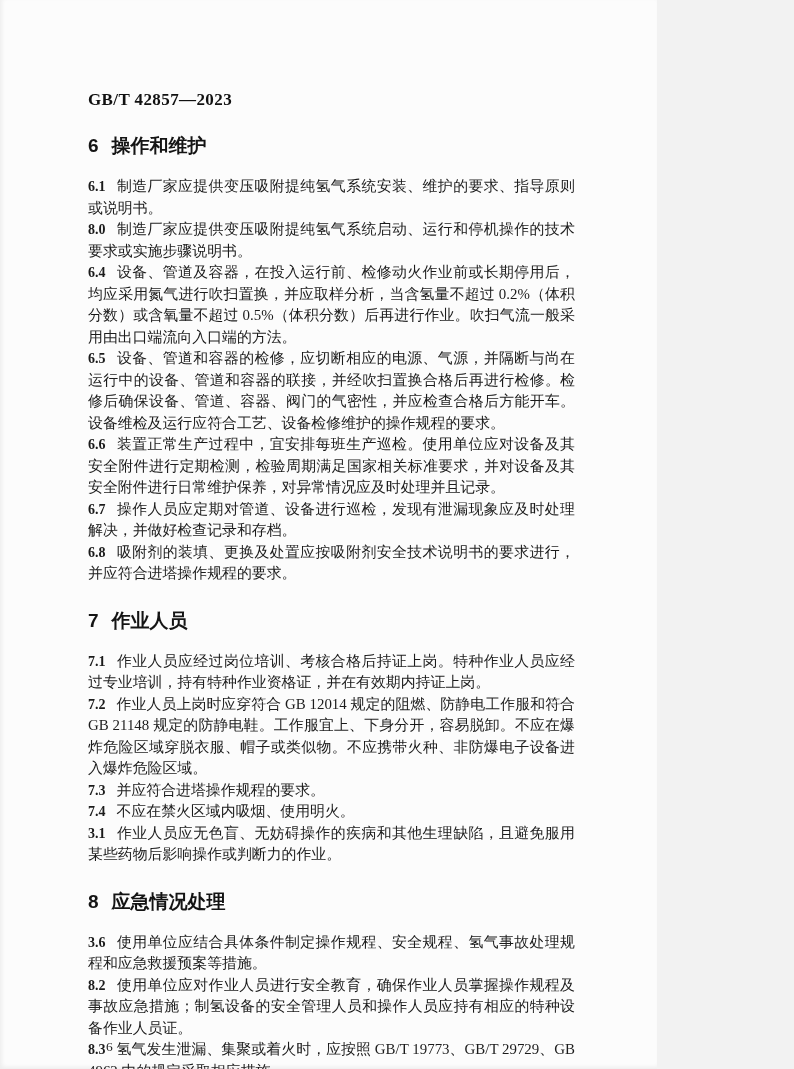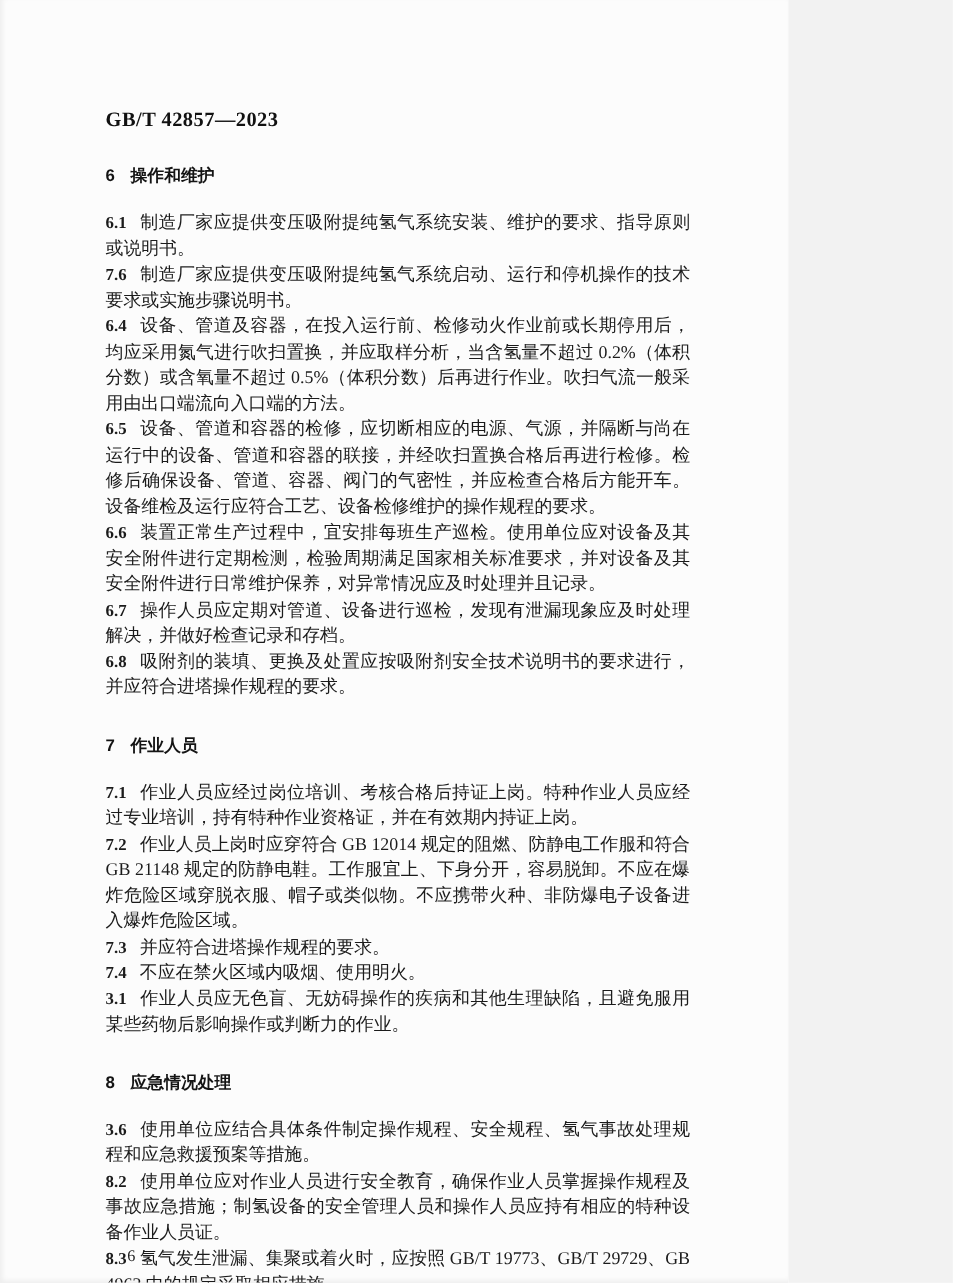--- a/index.html
+++ b/index.html
@@ -21,21 +21,21 @@
     font-family: "Liberation Serif", serif;
     font-weight: bold;
     font-size: 17px;
     letter-spacing: 0.4px;
     color: #111;
     margin: 0 0 14px 0;
   }
   .section-heading {
     font-family: "Liberation Sans", sans-serif;
     font-weight: bold;
-    font-size: 14px;
+    font-size: 19px;
     color: #141414;
     margin: 26px 0 20px 0;
     line-height: 20px;
   }
   .section-heading .sec-num { margin-right: 13px; }
   .clause {
     margin: 0;
     font-family: "Liberation Serif", serif;
     font-size: 14.9px;
     line-height: 21.5px;
@@ -60,21 +60,21 @@
 </style>
 </head>
 <body>
 
 <div class="page">
   <div class="doc-header">GB/T 42857—2023</div>
 
   <main id="content">
       <h2 class="section-heading"><span class="sec-num">6</span><span>操作和维护</span></h2>
       <p class="clause"><span class="clause-num">6.1</span><span class="clause-text">制造厂家应提供变压吸附提纯氢气系统安装、维护的要求、指导原则或说明书。</span></p>
-      <p class="clause"><span class="clause-num">7.6</span><span class="clause-text">制造厂家应提供变压吸附提纯氢气系统启动、运行和停机操作的技术要求或实施步骤说明书。</span></p>
+      <p class="clause"><span class="clause-num">8.0</span><span class="clause-text">制造厂家应提供变压吸附提纯氢气系统启动、运行和停机操作的技术要求或实施步骤说明书。</span></p>
       <p class="clause"><span class="clause-num">6.4</span><span class="clause-text">设备、管道及容器，在投入运行前、检修动火作业前或长期停用后，均应采用氮气进行吹扫置换，并应取样分析，当含氢量不超过 0.2%（体积分数）或含氧量不超过 0.5%（体积分数）后再进行作业。吹扫气流一般采用由出口端流向入口端的方法。</span></p>
       <p class="clause"><span class="clause-num">6.5</span><span class="clause-text">设备、管道和容器的检修，应切断相应的电源、气源，并隔断与尚在运行中的设备、管道和容器的联接，并经吹扫置换合格后再进行检修。检修后确保设备、管道、容器、阀门的气密性，并应检查合格后方能开车。设备维检及运行应符合工艺、设备检修维护的操作规程的要求。</span></p>
       <p class="clause"><span class="clause-num">6.6</span><span class="clause-text">装置正常生产过程中，宜安排每班生产巡检。使用单位应对设备及其安全附件进行定期检测，检验周期满足国家相关标准要求，并对设备及其安全附件进行日常维护保养，对异常情况应及时处理并且记录。</span></p>
       <p class="clause"><span class="clause-num">6.7</span><span class="clause-text">操作人员应定期对管道、设备进行巡检，发现有泄漏现象应及时处理解决，并做好检查记录和存档。</span></p>
       <p class="clause"><span class="clause-num">6.8</span><span class="clause-text">吸附剂的装填、更换及处置应按吸附剂安全技术说明书的要求进行，并应符合进塔操作规程的要求。</span></p>
       <h2 class="section-heading"><span class="sec-num">7</span><span>作业人员</span></h2>
       <p class="clause"><span class="clause-num">7.1</span><span class="clause-text">作业人员应经过岗位培训、考核合格后持证上岗。特种作业人员应经过专业培训，持有特种作业资格证，并在有效期内持证上岗。</span></p>
       <p class="clause"><span class="clause-num">7.2</span><span class="clause-text">作业人员上岗时应穿符合 GB 12014 规定的阻燃、防静电工作服和符合 GB 21148 规定的防静电鞋。工作服宜上、下身分开，容易脱卸。不应在爆炸危险区域穿脱衣服、帽子或类似物。不应携带火种、非防爆电子设备进入爆炸危险区域。</span></p>
       <p class="clause"><span class="clause-num">7.3</span><span class="clause-text">并应符合进塔操作规程的要求。</span></p>
       <p class="clause"><span class="clause-num">7.4</span><span class="clause-text">不应在禁火区域内吸烟、使用明火。</span></p>

